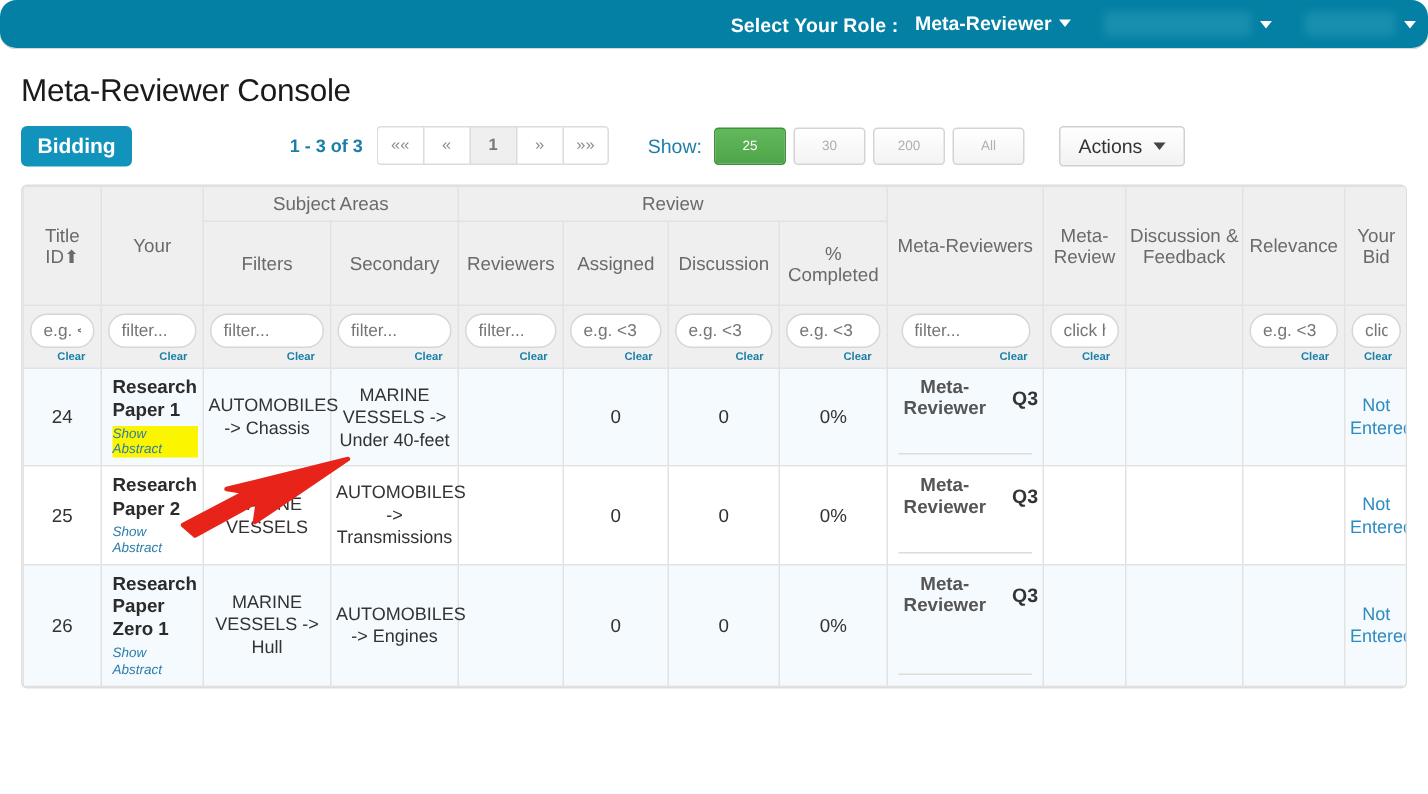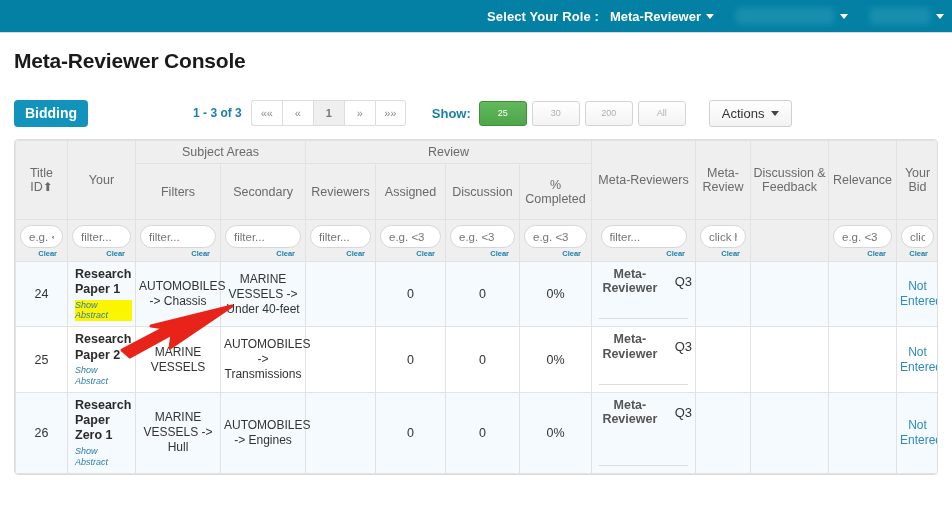--- a/index.html
+++ b/index.html
@@ -15,20 +15,21 @@
   .topbar {
     position: relative;
     height: 33px;
     background: #0380a3;
     border-bottom: 1px solid #d8d8d8;
     display: flex;
     align-items: center;
     justify-content: flex-end;
     padding-right: 8px;
     color: #ffffff;
+    border-radius: 11px;
   }
   .role-label {
     font-size: 13px;
     font-weight: bold;
     color: #ffffff;
     letter-spacing: .1px;
   }
   .role-value {
     font-size: 13px;
     font-weight: bold;
@@ -54,29 +55,29 @@
   }
   .redacted.r1 { width: 98px; }
   .redacted.r2 { width: 60px; }
   .topbar .caret.small { margin-left: 6px; }
 
   
   .page { padding: 0 14px; }
 
   .page-title {
     font-size: 21px;
-    font-weight: bold;
+    font-weight: normal;
     color: #1a1a1a;
     margin: 16px 0 0 0;
     letter-spacing: -.2px;
   }
 
   
   .toolbar {
-    margin-top: 25px;
+    margin-top: 9px;
     height: 30px;
     display: flex;
     align-items: center;
     white-space: nowrap;
   }
   .badge-bidding {
     background: #1193bb;
     color: #fff;
     font-size: 14px;
     font-weight: bold;
@@ -107,21 +108,21 @@
     justify-content: center;
     padding: 0 6px;
   }
   .pager .pg:first-child { border-radius: 3px 0 0 3px; }
   .pager .pg:last-child { border-right: 1px solid #dcdcdc; border-radius: 0 3px 3px 0; }
   .pager .pg.current { background: #efefef; color: #777; font-weight: bold; }
 
   .show-label {
     color: #1a7fa8;
     font-size: 13px;
-    font-weight: bold;
+    font-weight: normal;
     margin-left: 26px;
   }
   .btn-group { display: flex; margin-left: 8px; }
   .sbtn {
     width: 48px;
     height: 25px;
     border: 1px solid #d4d4d4;
     background: linear-gradient(#ffffff, #f3f3f3);
     color: #b0b0b0;
     font-size: 9px;
@@ -267,21 +268,21 @@
     gap: 10px;
     padding-bottom: 7px;
   }
   .mr-name {
     color: #555;
     font-weight: bold;
     font-size: 12.5px;
     line-height: 1.15;
     text-align: center;
   }
-  .mr-q { color: #333; font-size: 13px; }
+  .mr-q { color: #333; font-size: 13px; font-weight: bold; }
   .mr-rule {
     border-bottom: 1px solid #dcdcdc;
     margin: 0 4px;
     position: absolute;
     left: 0; right: 0; bottom: 2px;
   }
 
   
   .arrow-anno {
     position: absolute;

